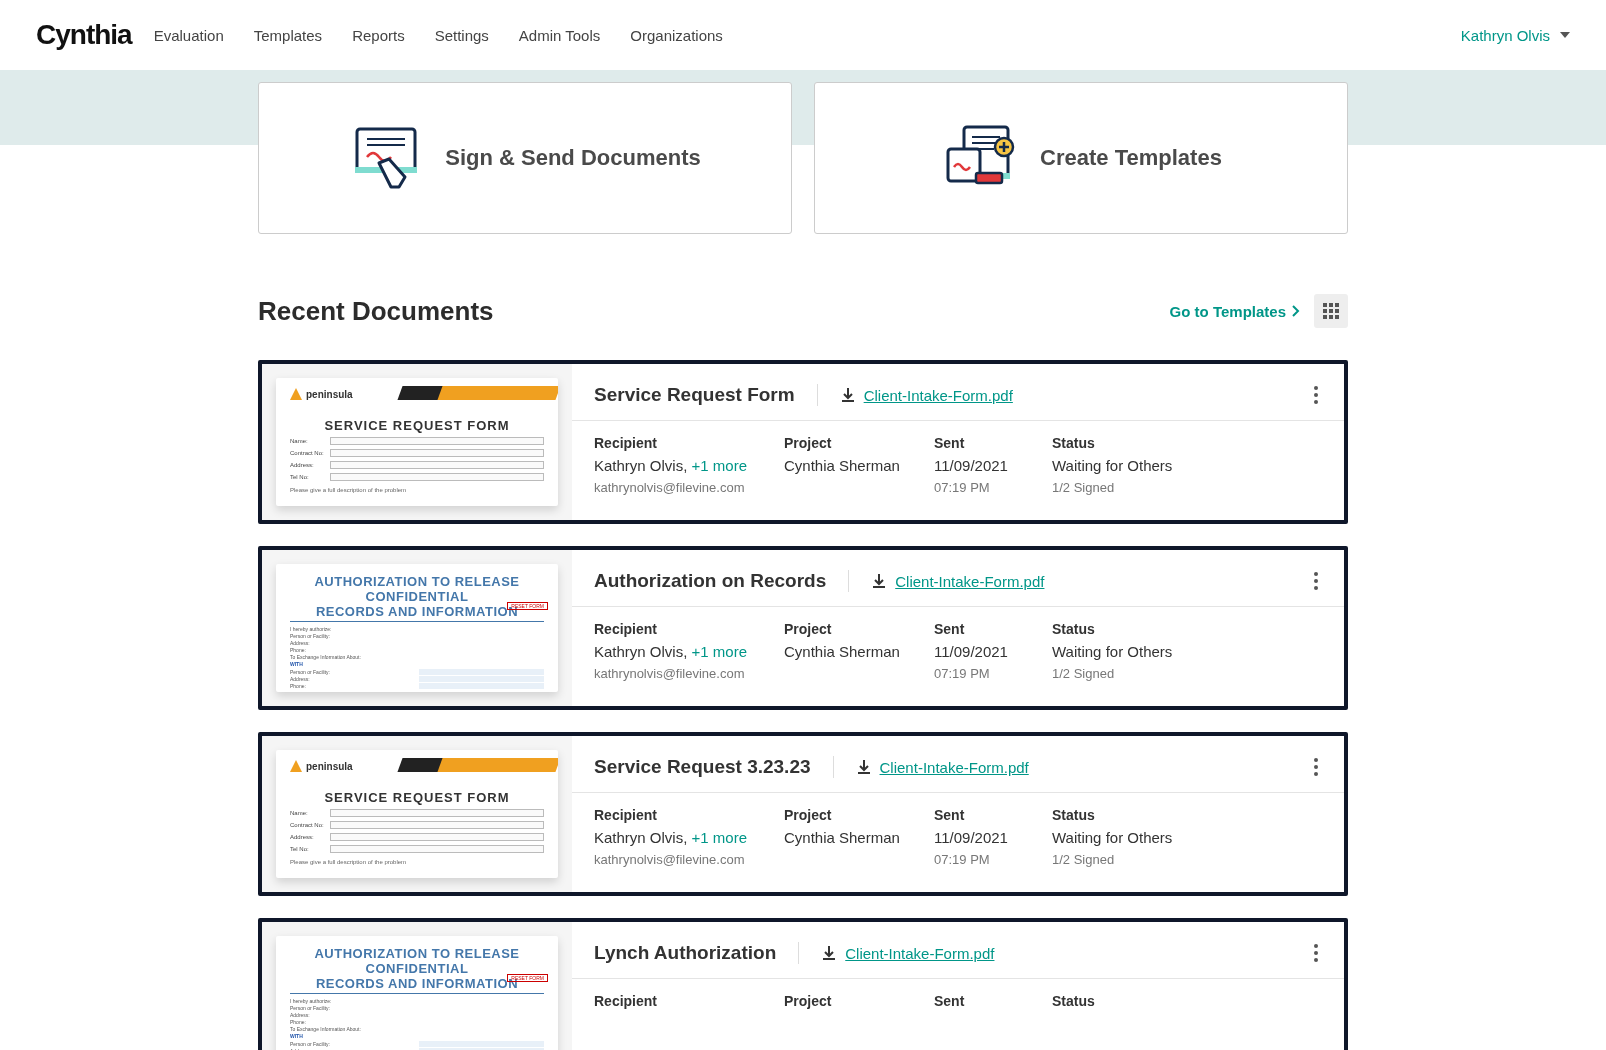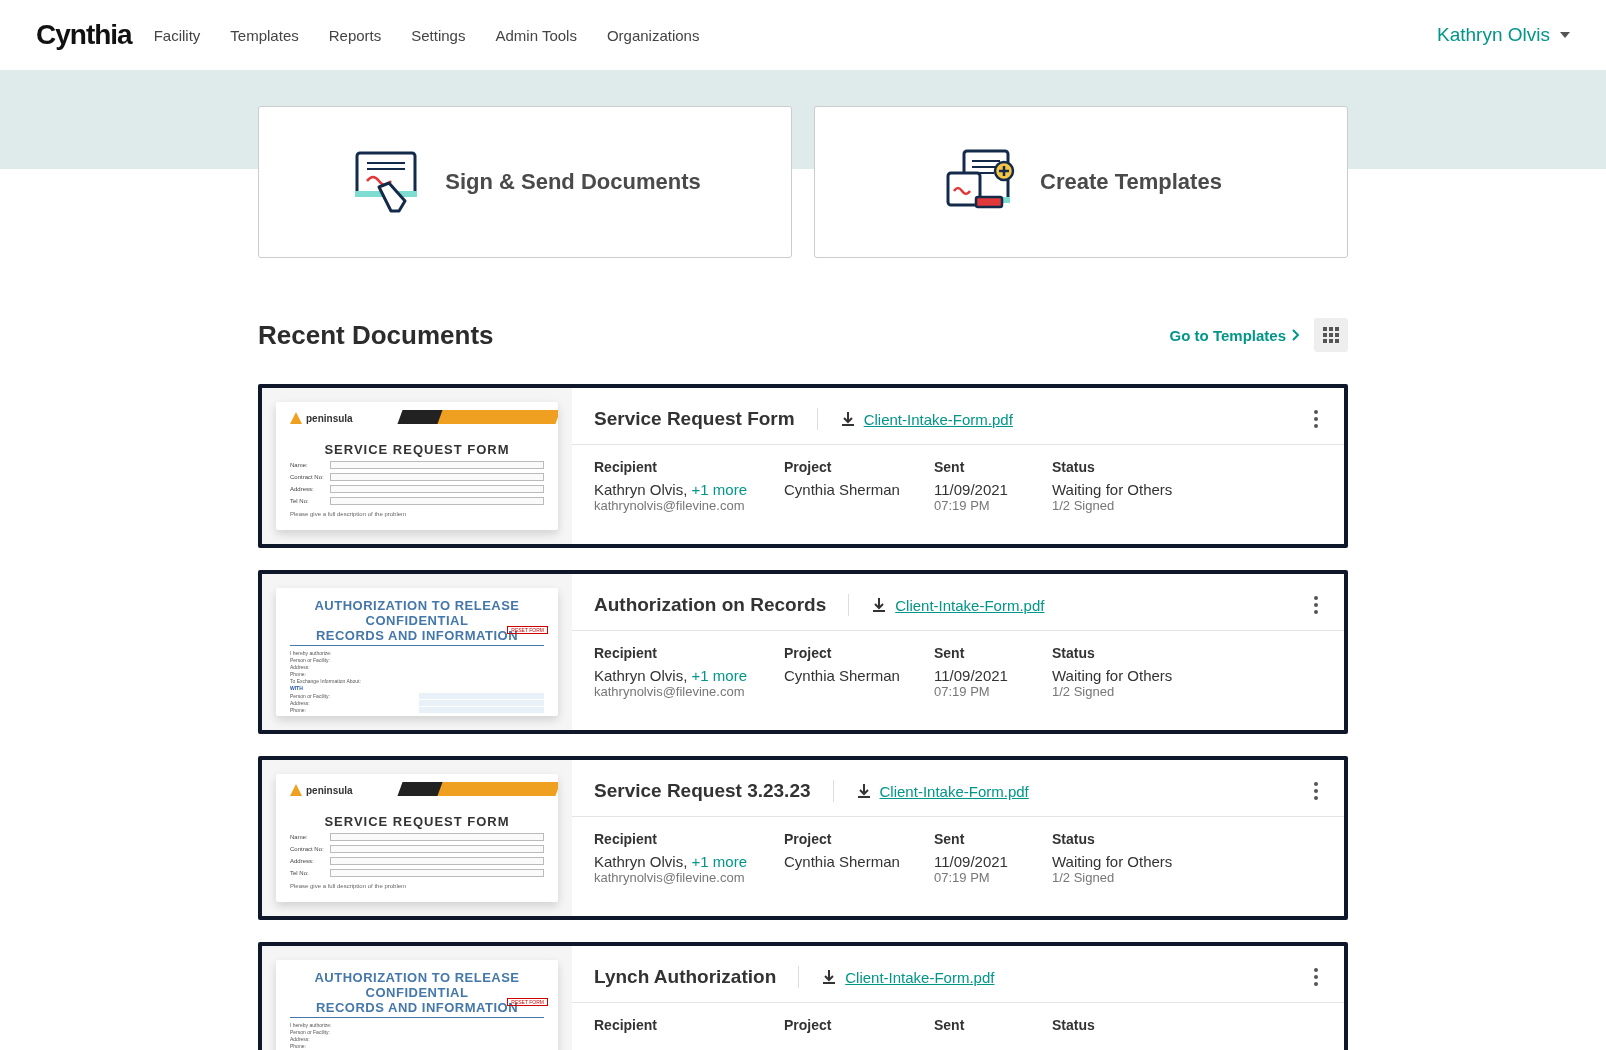--- a/index.html
+++ b/index.html
@@ -18,29 +18,29 @@
   }
   .logo {
     font-size: 28px;
     font-weight: 800;
     letter-spacing: -1px;
     margin-right: 22px;
     color: #111;
   }
   .nav-links { display: flex; gap: 30px; flex: 1; }
   .nav-link { font-size: 15px; color: #444; cursor: pointer; font-weight: 500; }
-  .user-menu { display: flex; align-items: center; gap: 10px; color: #009688; font-weight: 500; cursor: pointer; font-size: 19px;}
+  .user-menu { display: flex; align-items: center; gap: 10px; color: #009688; font-weight: 500; cursor: pointer; font-size: 15px;}
   .caret-down {
     width: 0; height: 0; border-left: 5px solid transparent; border-right: 5px solid transparent;
     border-top: 6px solid #555;
   }
 
   .hero {
     background: #dfebeb;
-    padding-top: 36px;
+    padding-top: 12px;
     padding-bottom: 0;
     position: relative;
   }
   .hero::after {
     content:""; position:absolute; left:0; right:0; bottom:-1px; height:90px;
     background: #fff;
   }
   .hero-inner {
     width: 1090px; margin: 0 auto; display:flex; gap:22px; position: relative; z-index:2;
   }
@@ -105,33 +105,33 @@
   .doc-meta {
     display:flex; padding: 14px 22px 0;
   }
   .meta-col { }
   .meta-col.recipient { width: 190px;}
   .meta-col.project { width: 150px;}
   .meta-col.sent { width: 118px;}
   .meta-col.status { }
   .meta-label { font-size:14px; font-weight:700; color:#333; margin-bottom:6px;}
   .meta-val { font-size:15px; color:#333; }
-  .meta-sub { font-size:13px; color:#777; margin-top:0;}
+  .meta-sub { font-size:13px; color:#777; margin-top:6px;}
   .more-link { color:#009688; cursor:pointer; }
 
   
   svg { display:block; }
 </style>
 </head>
 <body>
 
 <div class="topbar">
   <div class="logo">Cynthia</div>
   <div class="nav-links">
-    <div class="nav-link">Facility</div>
+    <div class="nav-link">Evaluation</div>
     <div class="nav-link">Templates</div>
     <div class="nav-link">Reports</div>
     <div class="nav-link">Settings</div>
     <div class="nav-link">Admin Tools</div>
     <div class="nav-link">Organizations</div>
   </div>
   <div class="user-menu">
     <span>Kathryn Olvis</span>
     <span class="caret-down"></span>
   </div>

